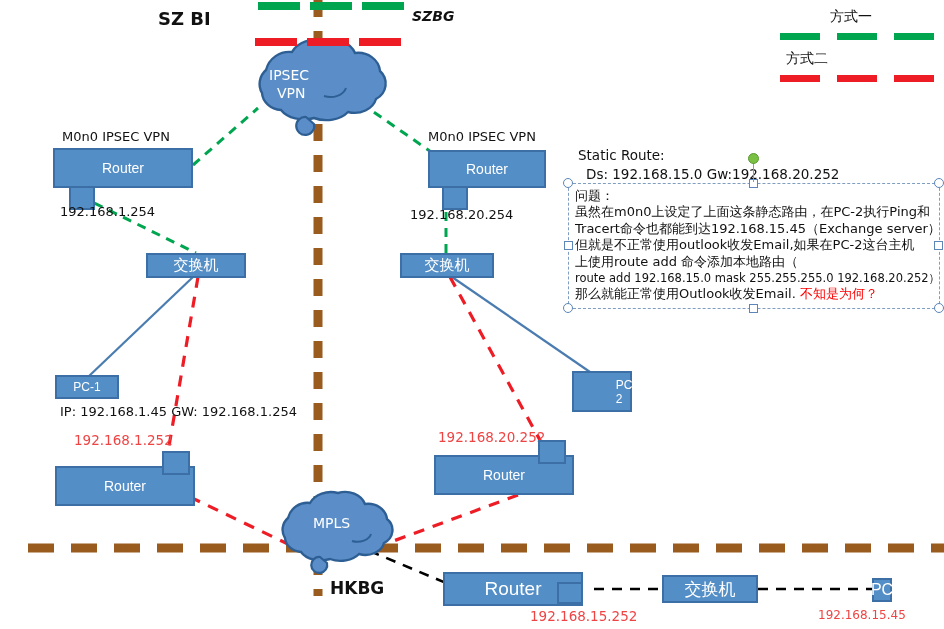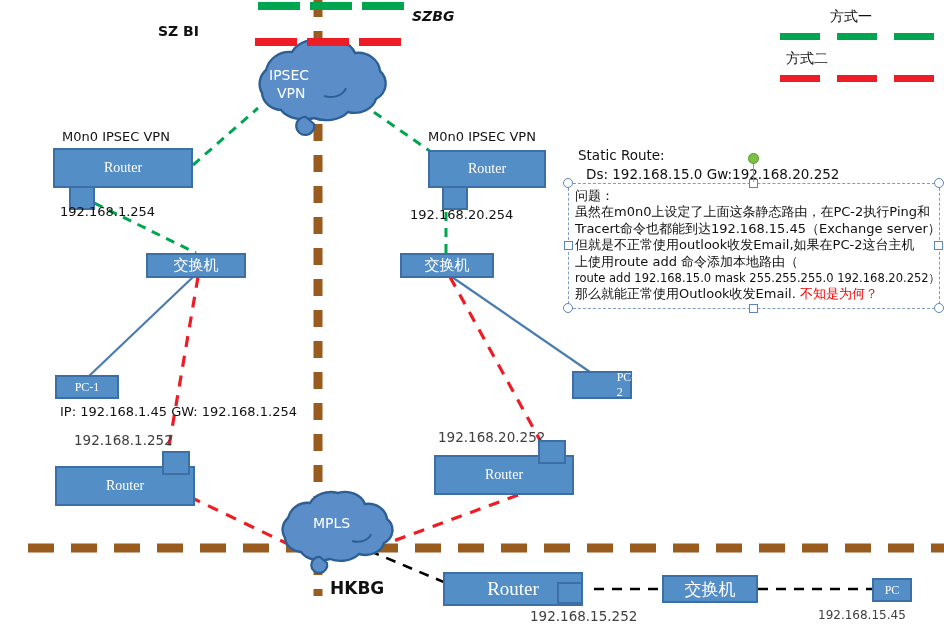--- a/index.html
+++ b/index.html
@@ -10,37 +10,37 @@
 
   .node{position:absolute;box-sizing:border-box;}
 
   
   .box{
     background:#548ec6;
     border:2px solid #3b6fa5;
     color:#ffffff;
     display:flex;align-items:center;justify-content:center;
     box-sizing:border-box;
-    font-family:Liberation Serif, serif;
+    font-family:Liberation Sans, sans-serif;
   }
   .router{font-size:14px;}
   .router .stub{
     position:absolute;
     background:#548ec6;border:2px solid #3b6fa5;
     box-sizing:border-box;
   }
   .switchbox{font-size:15px;}
   .pcbox{font-size:12px;}
 
   
   .lbl{position:absolute;white-space:nowrap;
        font-family:"DejaVu Sans","Liberation Sans",sans-serif;
        font-size:13px;color:#111;}
   .lbl.bold{font-weight:bold;}
-  .lbl.red{color:#404040;text-align:center;}
+  .lbl.red{color:#ef4444;text-align:center;}
   .lbl.big{font-size:17px;font-weight:bold;}
 
   
   .legend{position:absolute;}
   .legend .cap{font-size:14px;color:#111;white-space:nowrap;}
   .legend .dashrow{display:flex;gap:17px;margin-top:3px;}
   .legend .seg{width:40px;height:7px;}
   .seg.green{background:#00a550;}
   .seg.red{background:#ee1c25;}
 
@@ -134,21 +134,21 @@
       <rect x="310" y="2" width="42" height="8" fill="#00a550"></rect>
       <rect x="362" y="2" width="42" height="8" fill="#00a550"></rect>
     </g>
     <g>
       <rect x="255" y="38" width="42" height="8" fill="#ee1c25"></rect>
       <rect x="307" y="38" width="42" height="8" fill="#ee1c25"></rect>
       <rect x="359" y="38" width="42" height="8" fill="#ee1c25"></rect>
     </g>
   </svg>
 
-  <div class="lbl bold" style="left:158px;top:23px;font-size:14px;">SZ BI</div>
+  <div class="lbl bold" style="left:158px;top:8px;font-size:18px;">SZ BI</div>
   <div class="lbl bold" style="left:412px;top:8px;font-size:14px;font-style:italic;">SZBG</div>
   <div class="lbl big" style="left:330px;top:578px;">HKBG</div>
 
   <div class="legend" style="left:786px;top:8px;margin-left:44px;">
     <div class="cap">方式一</div>
   </div>
   <div class="legend" style="left:780px;top:30px;">
     <div class="dashrow">
       <div class="seg green"></div>
       <div class="seg green"></div>
@@ -201,42 +201,42 @@
     <span>Router</span>
     <span class="stub" style="left:12px;top:34px;width:26px;height:24px;"></span>
   </div>
 
   <div class="lbl" style="left:410px;top:207px;">192.168.20.254</div>
 
   <div class="node box switchbox" style="left:400px;top:253px;width:94px;height:25px;">
     <span>交换机</span>
   </div>
 
-  <div class="node box pcbox" style="left:572px;top:371px;width:60px;height:28px;padding-left:48px;">
+  <div class="node box pcbox" style="left:572px;top:371px;width:60px;height:41px;padding-left:48px;">
     <span>PC-2</span>
   </div>
 
   <div class="lbl red" style="left:438px;top:429px;font-size:13.5px;">192.168.20.252</div>
 
   <div class="node box router" style="left:434px;top:455px;width:140px;height:40px;">
     <span>Router</span>
     <span class="stub" style="left:102px;top:-17px;width:28px;height:24px;"></span>
   </div>
 
   <div class="node box router" style="left:443px;top:572px;width:140px;height:34px;font-size:19px;">
     <span>Router</span>
     <span class="stub" style="left:112px;top:8px;width:26px;height:22px;"></span>
   </div>
   <div class="lbl red" style="left:530px;top:608px;font-size:13.5px;">192.168.15.252</div>
 
   <div class="node box switchbox" style="left:662px;top:575px;width:96px;height:28px;font-size:17px;">
     <span>交换机</span>
   </div>
 
-  <div class="node box pcbox" style="left:872px;top:578px;width:40px;height:24px;font-size:12px;">
+  <div class="node box pcbox" style="left:872px;top:578px;width:20px;height:24px;font-size:16px;">
     <span>PC</span>
   </div>
   <div class="lbl red" style="left:818px;top:608px;font-size:12px;">192.168.15.45</div>
 
   <div class="static-route" style="left:578px;top:146px;">
     <div>Static Route:</div>
     <div style="padding-left:8px;">Ds: 192.168.15.0  Gw:192.168.20.252</div>
   </div>
 
   <div class="textbox" style="left:568px;top:183px;width:372px;height:126px;">

